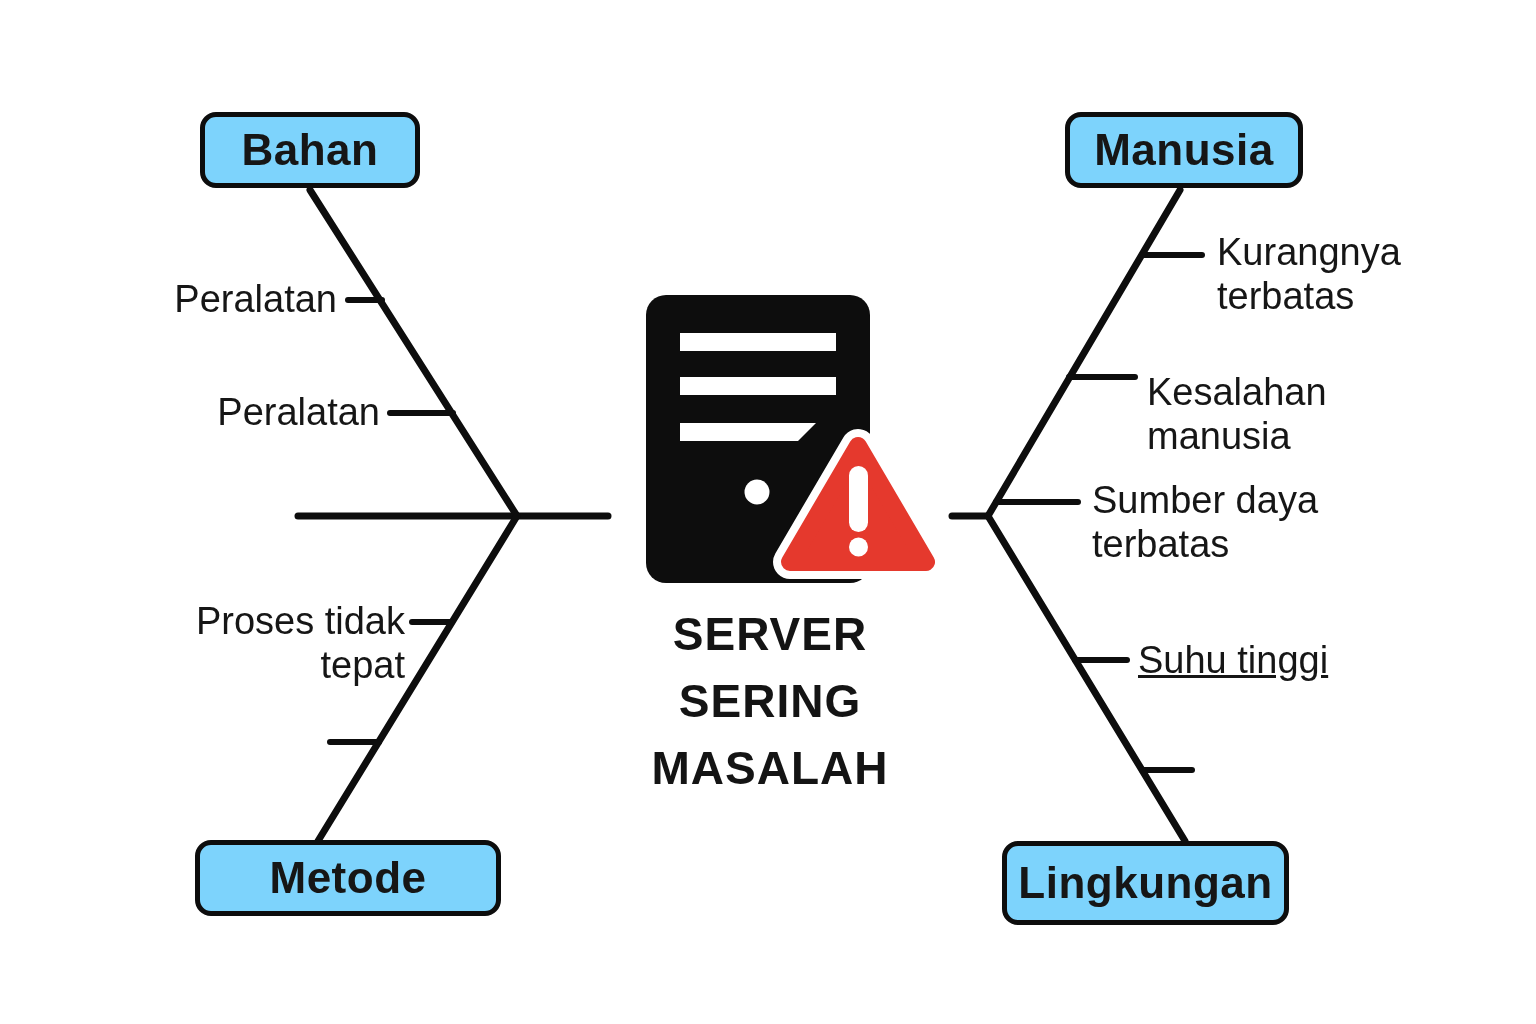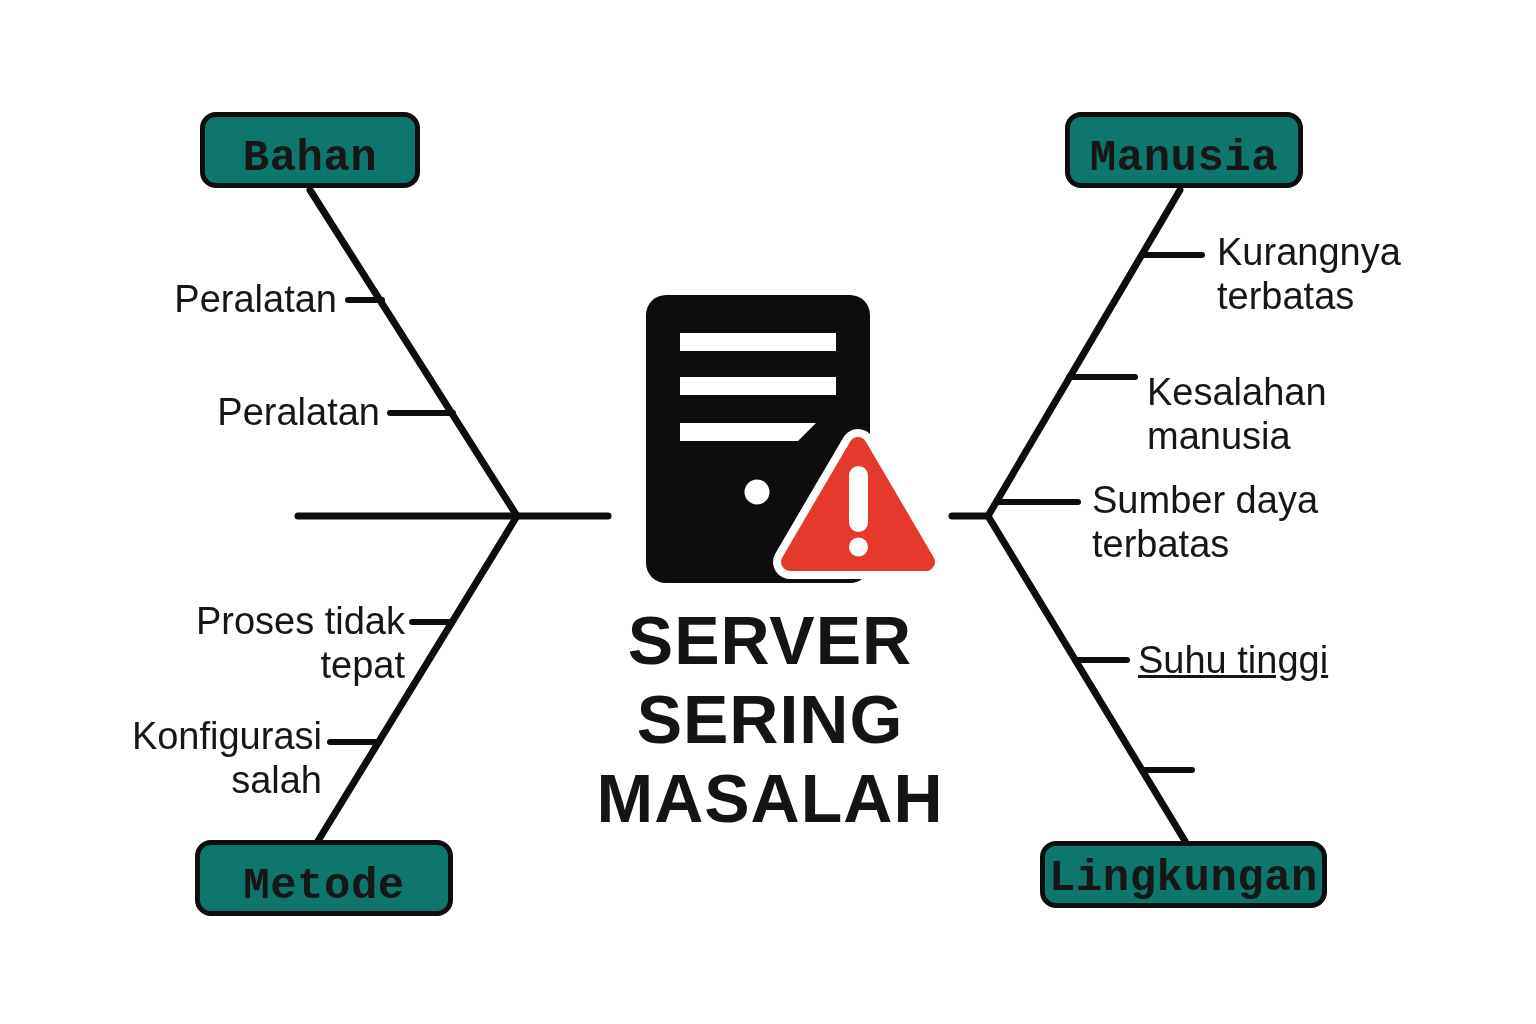--- a/index.html
+++ b/index.html
@@ -18,34 +18,33 @@
     width: 1536px; height: 1024px;
   }
   .skeleton path { stroke: var(--line, #0d0d0d); stroke-width: 7; stroke-linecap: round; fill: none; }
   .skeleton path.tick { stroke-width: 6; }
 
   .cat-box {
     position: absolute;
     box-sizing: border-box;
     border: 5px solid var(--line, #0d0d0d);
     border-radius: 16px;
-    background: #0f766e;
+    background: #7dd3fc;
     display: flex;
-    align-items: flex-end;
+    align-items: center;
     justify-content: center;
     font-size: 44px;
     font-weight: 700;
     letter-spacing: 0.5px;
     color: var(--text, #161616);
-    font-family: Liberation Mono, monospace;
   }
   .box-bahan      { left: 200px;  top: 112px; width: 220px; height: 76px; }
   .box-manusia    { left: 1065px; top: 112px; width: 238px; height: 76px; }
-  .box-metode     { left: 195px;  top: 840px; width: 258px; height: 76px; }
-  .box-lingkungan { left: 1040px; top: 841px; width: 287px; height: 67px; }
+  .box-metode     { left: 195px;  top: 840px; width: 306px; height: 76px; }
+  .box-lingkungan { left: 1002px; top: 841px; width: 287px; height: 84px; }
 
   .cause {
     position: absolute;
     font-size: 38px;
     font-weight: 500;
     line-height: 44px;
     white-space: pre-line;
     color: var(--text, #161616);
   }
   .cause.right-align { text-align: right; }
@@ -56,23 +55,23 @@
   .cause-kurangnya   { left: 1217px; top: 230px; width: 280px; }
   .cause-kesalahan   { left: 1147px; top: 370px; width: 280px; }
   .cause-sumber      { left: 1092px; top: 478px; width: 300px; }
   .cause-suhu        { left: 1138px; top: 638px; width: 280px; text-decoration: underline; }
   .cause-listrik     { left: 1203px; top: 740px; width: 280px; }
 
   .effect-title {
     position: absolute;
     left: 520px; top: 601px; width: 500px;
     text-align: center;
-    font-size: 68px;
+    font-size: 46px;
     font-weight: 800;
-    line-height: 79px;
+    line-height: 67px;
     letter-spacing: 1px;
     white-space: pre-line;
     color: #141414;
   }
 </style>
 </head>
 <body>
 
 <div class="canvas">
 
@@ -124,22 +123,20 @@
     <span>Metode</span>
   </div>
   <div class="cat-box box-lingkungan">
     <span>Lingkungan</span>
   </div>
 
   <div class="cause right-align cause-peralatan">Peralatan</div>
   <div class="cause right-align cause-material">Peralatan</div>
   <div class="cause right-align cause-proses">Proses tidak
 tepat</div>
-  <div class="cause right-align cause-konfigurasi">Konfigurasi
-salah</div>
   <div class="cause cause-kurangnya">Kurangnya
 terbatas</div>
   <div class="cause cause-kesalahan">Kesalahan
 manusia</div>
   <div class="cause cause-sumber">Sumber daya
 terbatas</div>
   <div class="cause cause-suhu">Suhu tinggi</div>
 
   <div class="effect-title">SERVER
 SERING

